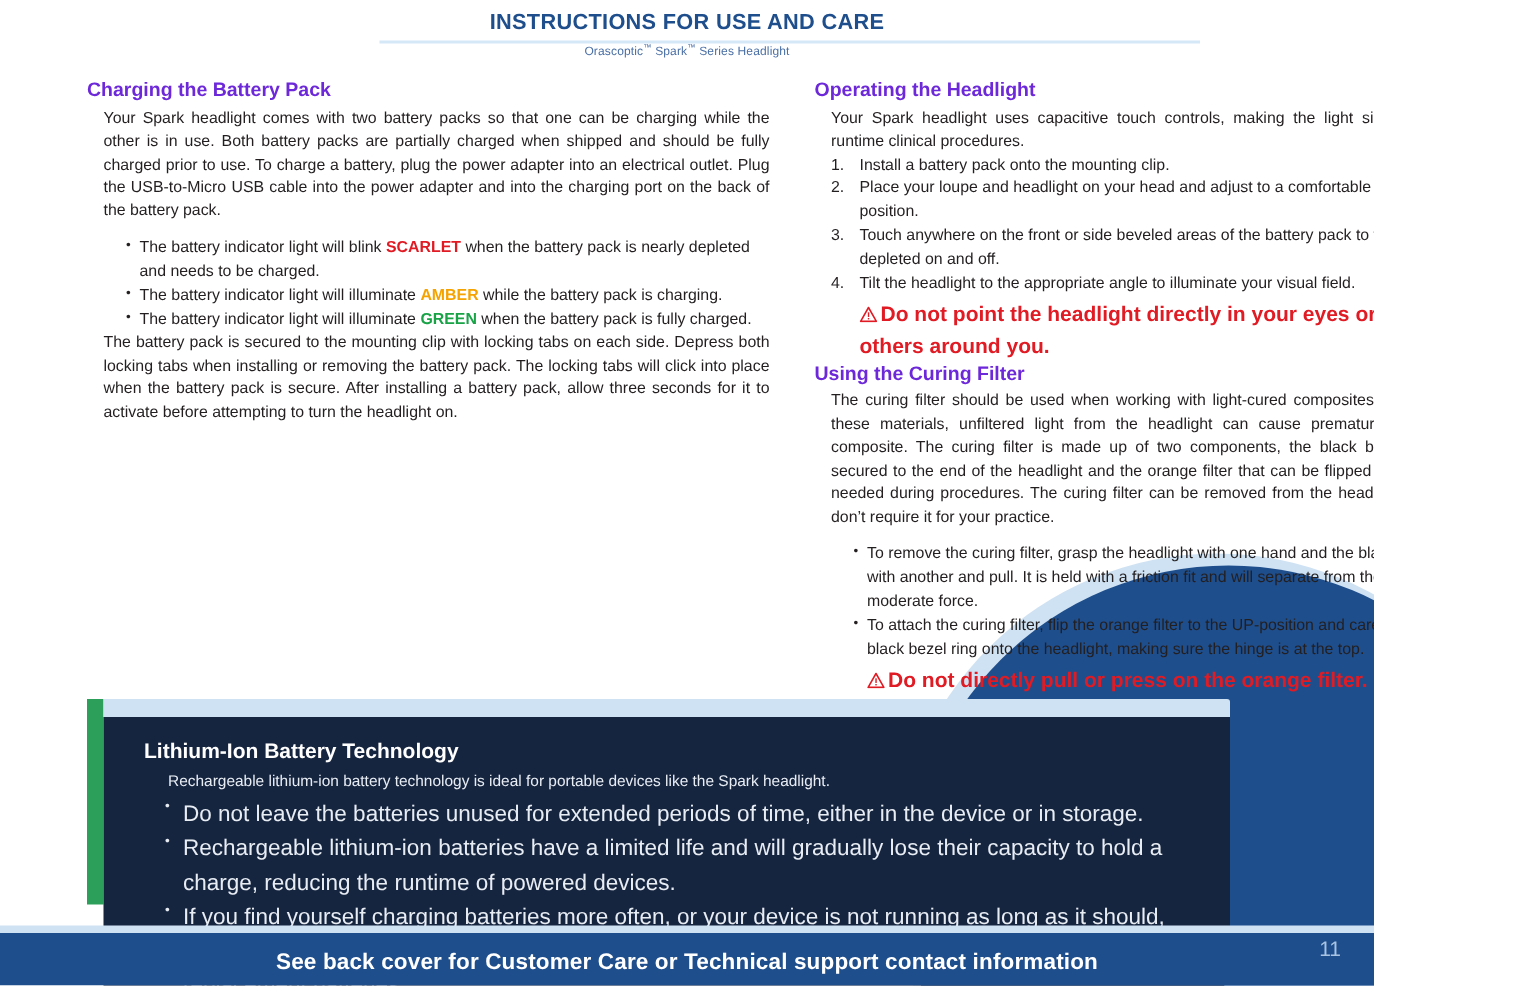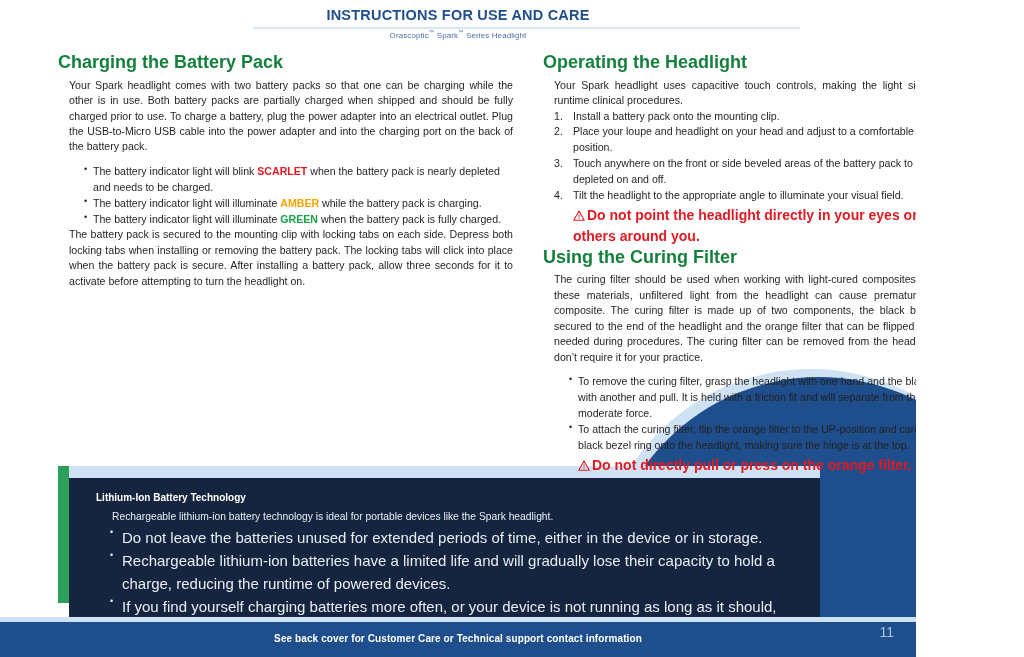--- a/index.html
+++ b/index.html
@@ -87,23 +87,23 @@
     z-index: 4;
   }
   .col {
     position: absolute;
     top: 0;
   }
   .col-left  { left: 58px;  width: 455px; }
   .col-right { left: 543px; width: 452px; }
 
   h2.sec {
-    font-size: 18px;
-    font-weight: bold;
-    color: #15803d;
+    font-size: 13px;
+    font-weight: bold;
+    color: #6d28d9;
     margin: 0 0 4px 0;
     line-height: 1.2;
   }
   .sec-gap { margin-top: 19px; }
 
   p.body, li.body {
     font-size: 10.6px;
     color: #231f20;
     line-height: 1.46;
     margin: 0;
@@ -208,21 +208,21 @@
     top: 12px;
     right: 0;
     background: #16253f;
     border-bottom-right-radius: 44px;
     padding: 14px 26px 14px 27px;
     box-sizing: border-box;
     min-height: 125px;
   }
   .callout h3 {
     margin: 0 0 5px 0;
-    font-size: 10px;
+    font-size: 14px;
     font-weight: bold;
     color: #ffffff;
     line-height: 1.2;
   }
   .callout p.lead {
     margin: 0 0 3px 16px;
     font-size: 10.3px;
     color: #e8edf4;
     line-height: 1.5;
   }
@@ -261,21 +261,21 @@
     left: 0; right: 0; bottom: 0;
     height: 35px;
     background: #1f4e8c;
     z-index: 6;
   }
   .footer-text {
     position: absolute;
     left: 0; right: 0;
     top: 11px;
     text-align: center;
-    font-size: 10px;
+    font-size: 15px;
     font-weight: bold;
     color: #ffffff;
     letter-spacing: 0.1px;
   }
   .page-num {
     position: absolute;
     right: 22px;
     top: 2px;
     font-size: 14px;
     color: #a8c4e2;

